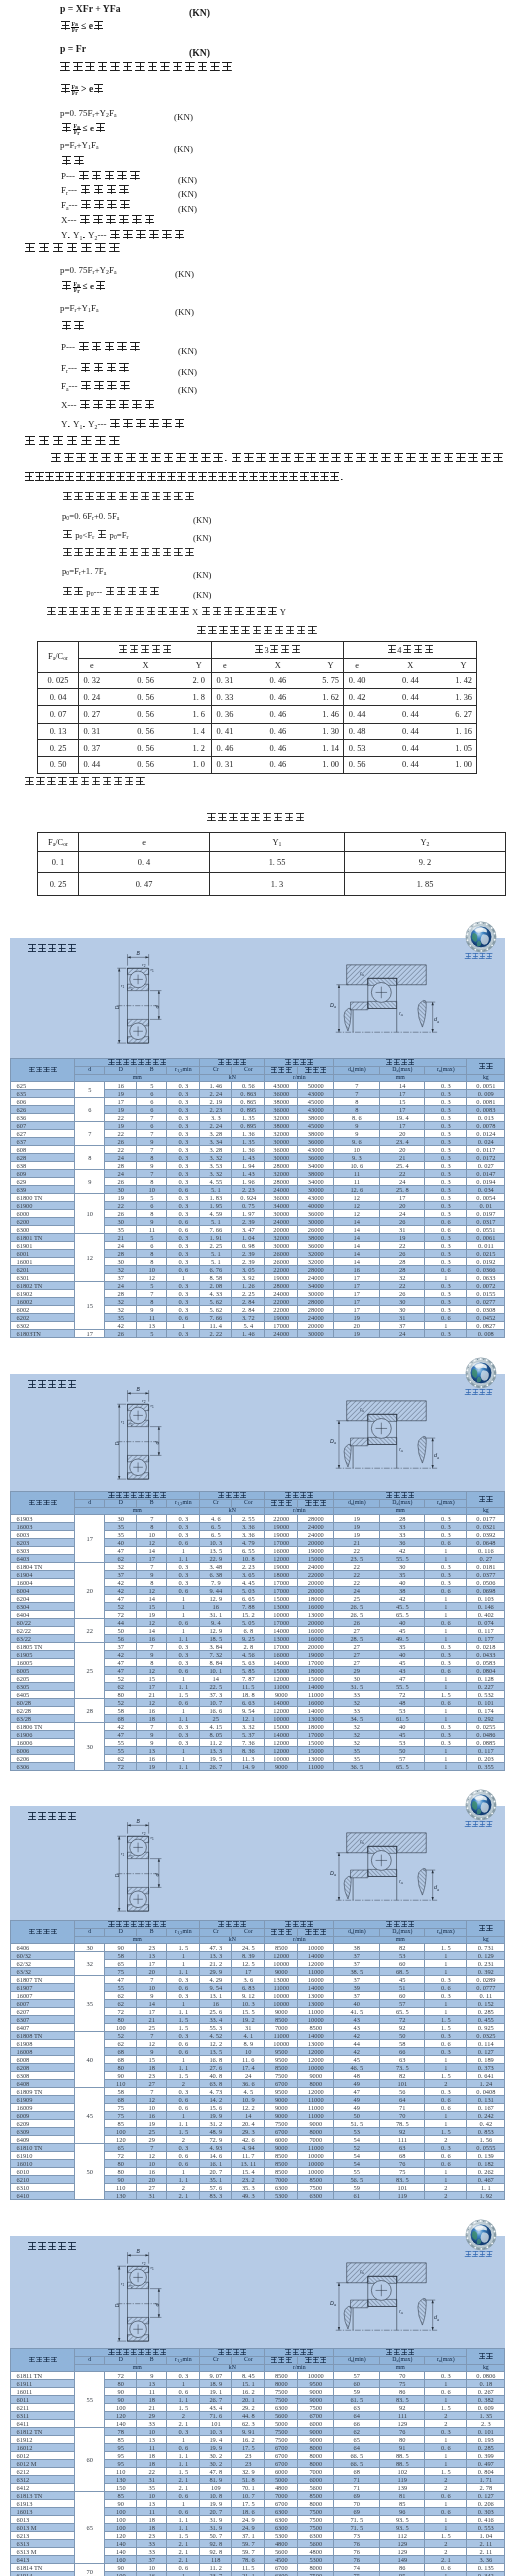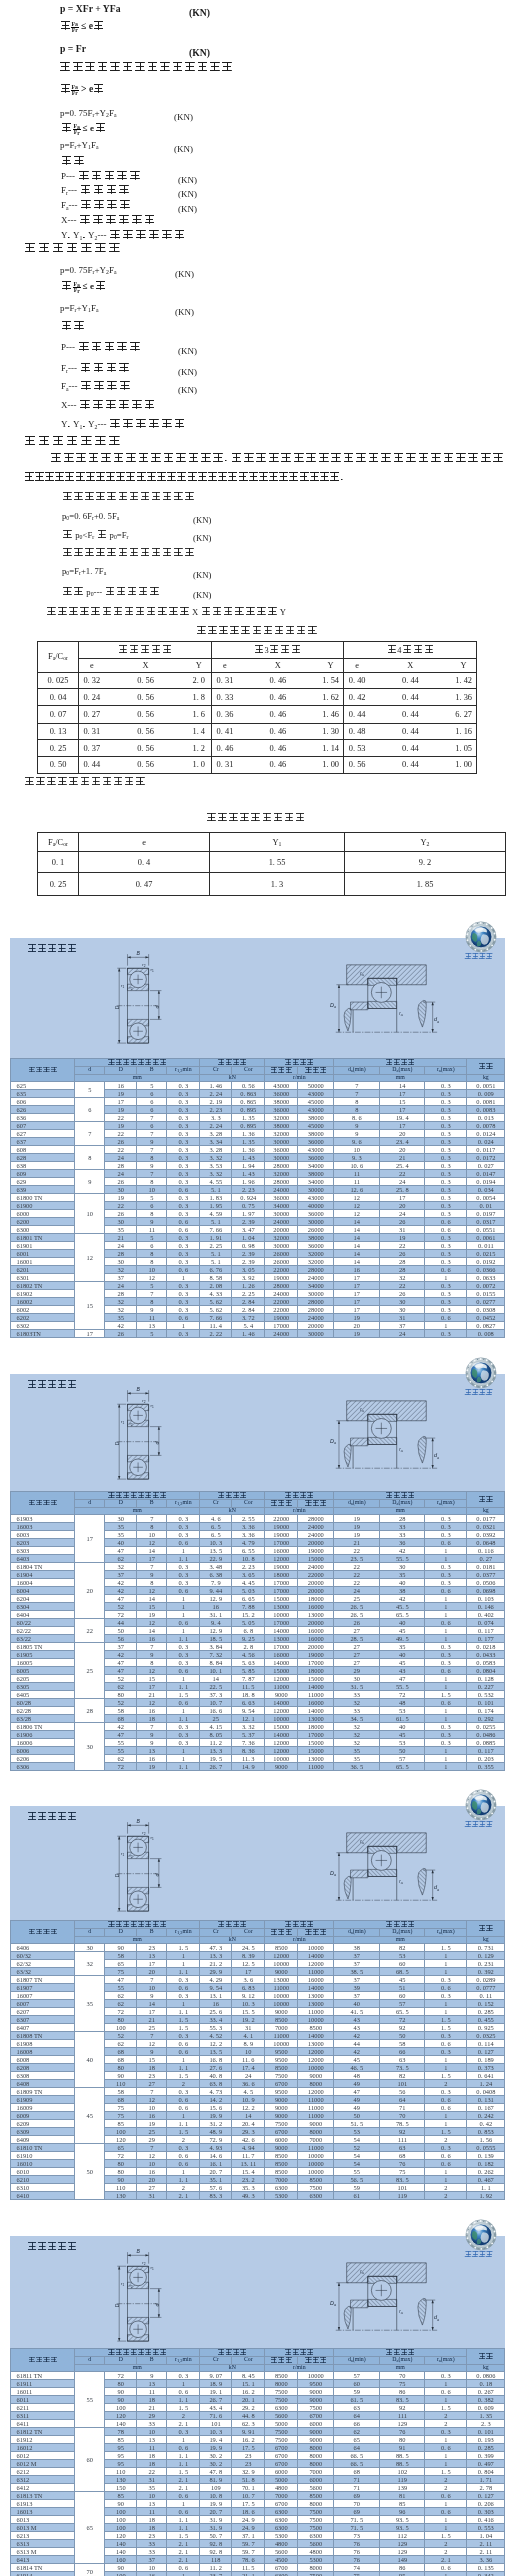--- a/index.html
+++ b/index.html
@@ -166,21 +166,21 @@
         <td class="nb">X</td>
         <td class="nbl">Y</td>
       </tr>
       <tr style="height:16.6px">
         <td>0. 025</td>
         <td class="nbr">0. 32</td>
         <td class="nb">0. 56</td>
         <td class="nbl">2. 0</td>
         <td class="nbr">0. 31</td>
         <td class="nb">0. 46</td>
-        <td class="nbl">1. 54</td>
+        <td class="nbl">5. 75</td>
         <td class="nbr">0. 40</td>
         <td class="nb">0. 44</td>
         <td class="nbl">1. 42</td>
       </tr>
       <tr style="height:16.6px">
         <td>0. 04</td>
         <td class="nbr">0. 24</td>
         <td class="nb">0. 56</td>
         <td class="nbl">1. 8</td>
         <td class="nbr">0. 33</td>

